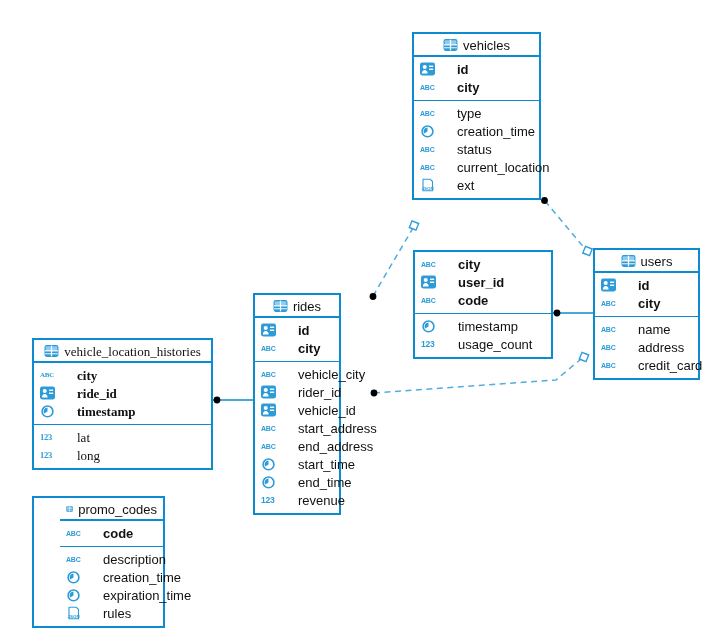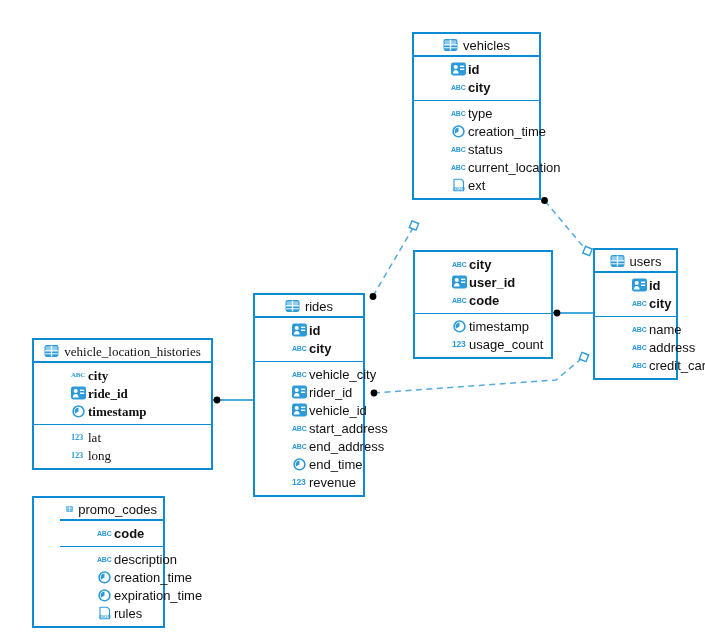--- a/index.html
+++ b/index.html
@@ -19,22 +19,22 @@
   }
   .hdr {
     display:flex; align-items:center; justify-content:center; gap:5px;
     padding:4px 6px 3px; border-bottom:2px solid #0c8bd0;
     font-size:13px; white-space:nowrap;
   }
   .sec { padding:3px 0 4px; }
   .sec.keys { border-bottom:1.5px solid #0c8bd0; }
   .sec.keys .fname { font-weight:700; }
   .row {
-    display:flex; align-items:center; gap:0;
-    padding:0 6px; height:18px; font-size:13px; white-space:nowrap;margin-left:31px;
+    display:flex; align-items:center; gap:20px;
+    padding:0 6px; height:18px; font-size:13px; white-space:nowrap;
   }
   .fname { line-height:1; }
   .ic { width:17px; min-width:17px; display:inline-flex; align-items:center; }
   .ic-abc::before {
     content:"ABC"; font-size:7px; font-weight:700; color:#2e9bd9; letter-spacing:-0.2px;
   }
   .ic-123::before {
     content:"123"; font-size:8.5px; font-weight:700; color:#2e9bd9; letter-spacing:-0.2px;
   }
   svg.icsvg { width:15px; height:14px; display:block; }
@@ -178,21 +178,21 @@
           </span>
         <span class="fname">timestamp</span>
       </div>
       <div class="row">
         <span class="ic ic-123"></span>
         <span class="fname">usage_count</span>
       </div>
     </div>
   </div>
 
-  <div class="tbl" style="left:593px; top:248px; width:85px;">
+  <div class="tbl" style="left:593px; top:248px; width:107px;">
     <div class="hdr">
       <svg class="icsvg">
           <use href="#i-table"></use>
         </svg>
       <span class="fname">users</span>
     </div>
     <div class="sec keys">
       <div class="row">
         <span class="ic">
             <svg class="icsvg">
@@ -215,21 +215,21 @@
         <span class="ic ic-abc"></span>
         <span class="fname">address</span>
       </div>
       <div class="row">
         <span class="ic ic-abc"></span>
         <span class="fname">credit_card</span>
       </div>
     </div>
   </div>
 
-  <div class="tbl" style="left:253px; top:293px; width:112px;">
+  <div class="tbl" style="left:253px; top:293px; width:88px;">
     <div class="hdr">
       <svg class="icsvg">
           <use href="#i-table"></use>
         </svg>
       <span class="fname">rides</span>
     </div>
     <div class="sec keys">
       <div class="row">
         <span class="ic">
             <svg class="icsvg">
@@ -264,20 +264,28 @@
           </span>
         <span class="fname">vehicle_id</span>
       </div>
       <div class="row">
         <span class="ic ic-abc"></span>
         <span class="fname">start_address</span>
       </div>
       <div class="row">
         <span class="ic ic-abc"></span>
         <span class="fname">end_address</span>
+      </div>
+      <div class="row">
+        <span class="ic">
+            <svg class="icsvg">
+              <use href="#i-clock"></use>
+            </svg>
+          </span>
+        <span class="fname">start_time</span>
       </div>
       <div class="row">
         <span class="ic">
             <svg class="icsvg">
               <use href="#i-clock"></use>
             </svg>
           </span>
         <span class="fname">end_time</span>
       </div>
       <div class="row">

